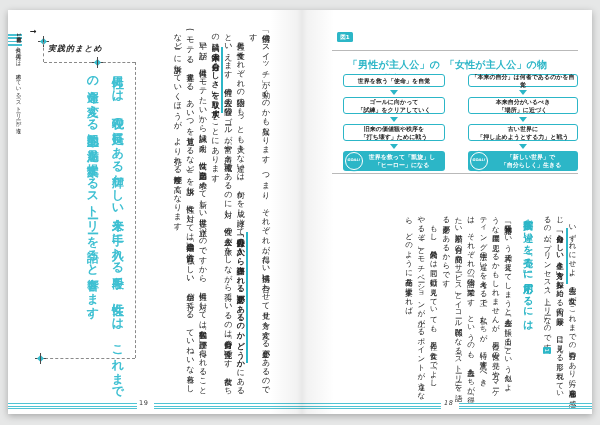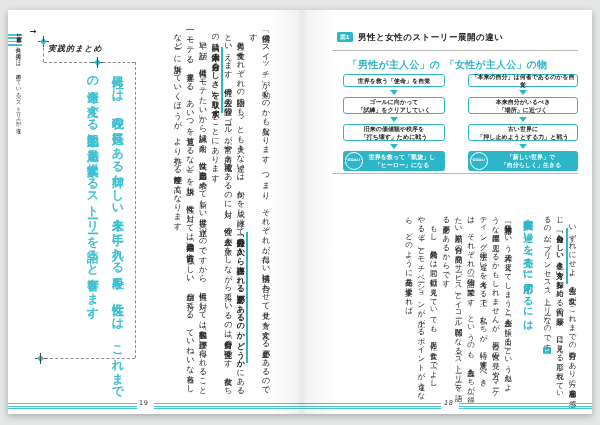--- a/index.html
+++ b/index.html
@@ -101,21 +101,20 @@
 
     <div class="big-quote">男性には、現在の延長にある輝かしい未来を手に入れる手段を。女性には、これまでの運命を変える主観的な満足を提案するストーリーを語ると響きます。</div>
 
     <div class="vbody left-body">
       <p><span>「感情のスイッチ」が動くのかも異なります。つまり、それぞれが「得たい感情」に合わせて見せ方を変える必要があるのです。</span></p>
       <p class="indent"><span>男性と女性それぞれの物語のもっとも大きな違いは、何かを成し遂げて</span><span class="hl">「自分以外の人から評価される」必要があるのかどうか</span><span>にあるといえます。男性の主人公の冒険のゴールが「富や名声、権威」であるのに対し、女性の主人公が旅をしながら得ているのは「自分自身の完全性」です。彼女たちの目的は</span><span class="hl">「本来の自分らしさ」を取り戻す</span><span>ことにあります。</span></p>
       <p class="indent"><span>早い話が、男性は「モテたい」から試練に耐え、女性は「自己満足」を求めて新しい世界に旅立つのですから、男性に対しては「客観的な評価」が得られること(モテる、昇進する、あいつを見返せるなど)を訴求し、女性に対しては「自己満足」の方向性(私らしい、自信が持てる、ていねいな暮らしなど)に訴求していくほうが、より売れる可能性が高くなります。</span></p>
     </div>
 
     <div class="fig-tag">図1</div>
-    <div class="fig-title">男性と女性のストーリー展開の違い</div>
     <div class="fig-rule" style="left:324px;top:40px;width:246px;"></div>
 
     <div class="col-header" style="left:335px;width:102px;">「男性が主人公」の物語</div>
     <div class="col-header" style="left:433px;width:110px;">「女性が主人公」の物語</div>
 
     <div class="flow-col" style="left:335px;width:102px;">
       <div class="fbox h1">世界を救う「使命」を自覚</div>
       <div class="flowarrow"></div>
       <div class="fbox h2">ゴールに向かって
 「試練」をクリアしていく</div>

